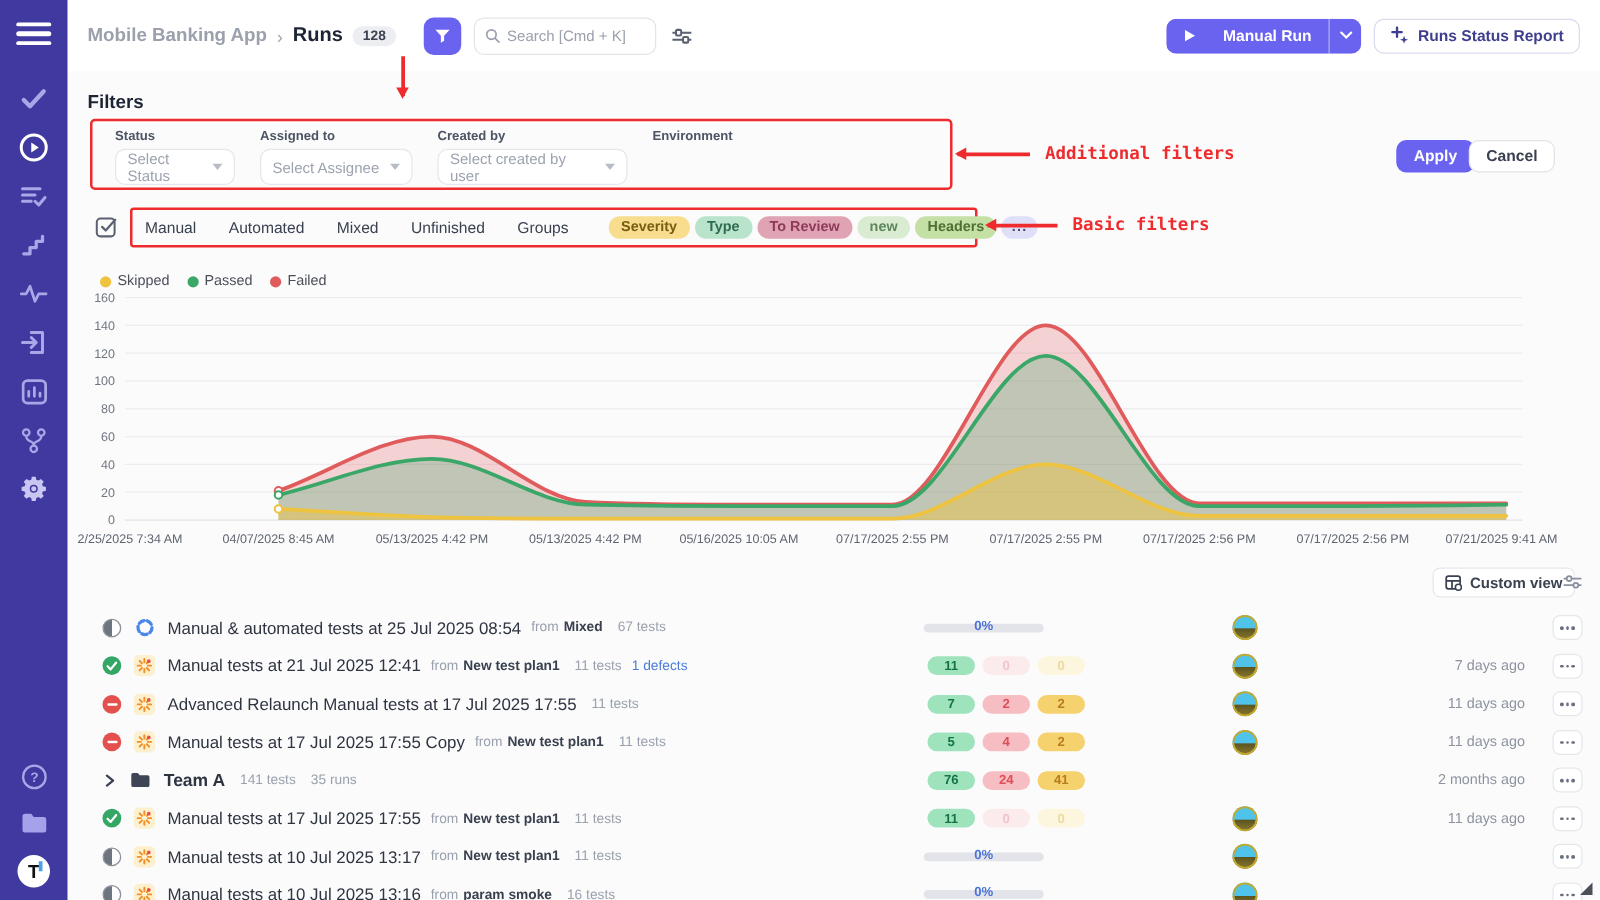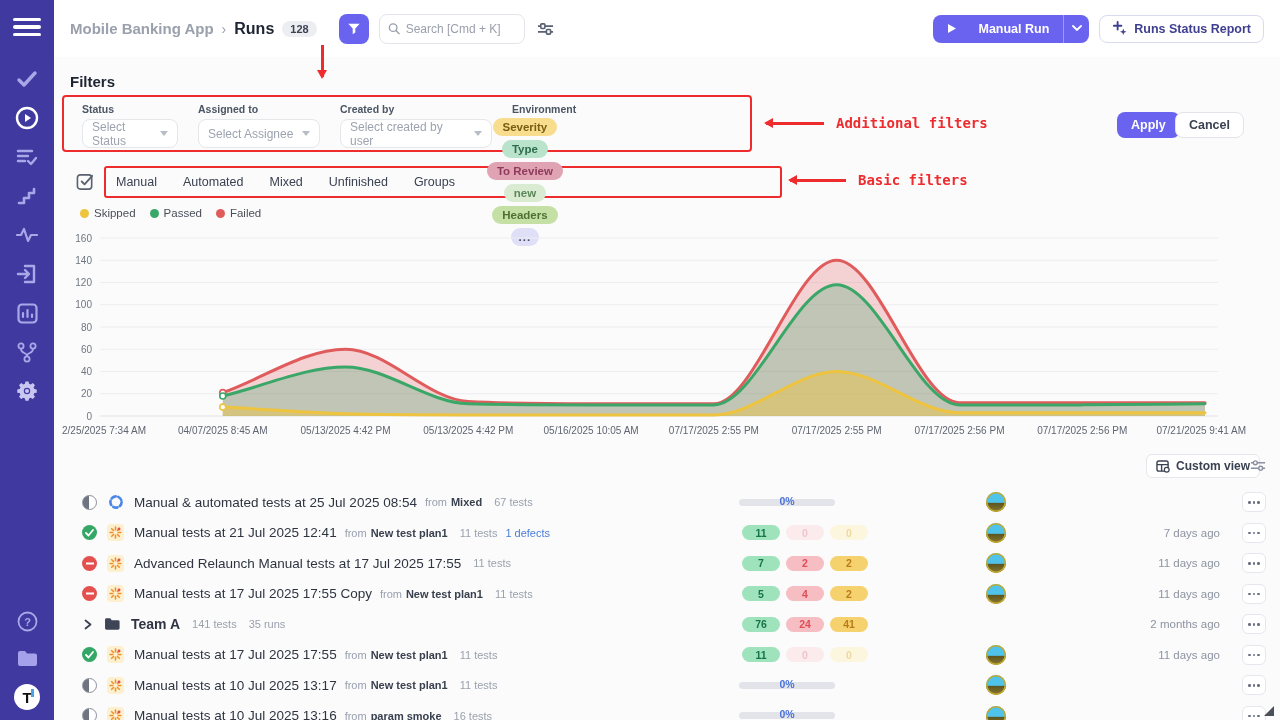--- a/index.html
+++ b/index.html
@@ -31,47 +31,47 @@
   .search-box input::placeholder { color:#9aa0ac; }
   .adjust-ic { margin-left:12px; cursor:pointer; display:flex; }
   .header-right { margin-left:auto; display:flex; align-items:center; gap:10px; }
   .run-split { display:flex; height:28px; border-radius:8px; overflow:hidden; cursor:pointer; }
   .run-main { background:#6a63f0; color:#fff; font-size:12.5px; font-weight:700; display:flex; align-items:center; gap:21px; padding:0 14px; }
   .run-caret { background:#6a63f0; border-left:1px solid rgba(255,255,255,.35); width:26px; display:flex; align-items:center; justify-content:center; }
   .report-btn { height:28px; background:#fff; border:1px solid #d9dbee; border-radius:8px; color:#3f3f8f; font-size:12.5px; font-weight:700; display:flex; align-items:center; gap:7px; padding:0 12px; cursor:pointer; }
 
   
   .filters-title { position:absolute; left:16px; top:73px; font-size:15px; font-weight:700; color:#1d2433; }
-  .red-box-filters { position:absolute; left:8px; top:95px; width:690px; height:57px; border:2.5px solid #ee2c2e; border-radius:4px; display:flex; gap:20px; padding:6px 0 0 18px; }
+  .red-box-filters { position:absolute; left:18px; top:95px; width:690px; height:57px; border:2.5px solid #ee2c2e; border-radius:4px; display:flex; gap:20px; padding:6px 0 0 18px; }
   .fgroup { display:flex; flex-direction:column; gap:4px; }
   .fgroup label { font-size:10.5px; color:#4b5563; font-weight:600; }
   .fselect { height:29px; background:#fff; border:1px solid #e5e7eb; border-radius:8px; display:flex; align-items:center; justify-content:space-between; padding:0 9px; font-size:12px; color:#9ca3af; cursor:pointer; }
   .fselect .tri { width:0; height:0; border-left:4px solid transparent; border-right:4px solid transparent; border-top:5px solid #b7bcc5; margin-left:8px; }
   .w1{width:96px}.w2{width:122px}.w3{width:152px}.w4{width:142px}.w5{width:106px}
   .apply-btn { position:absolute; left:1063px; top:112px; height:26px; padding:0 14px; background:#6a63f0; color:#fff; border:none; border-radius:8px; font-size:12.5px; font-weight:700; cursor:pointer; }
   .cancel-btn { position:absolute; left:1121px; top:112px; height:26px; padding:0 13px; background:#fff; color:#3a4150; border:1px solid #e2e4e9; border-radius:8px; font-size:12.5px; font-weight:600; cursor:pointer; }
 
   
   .ann-text { position:absolute; font-family:"DejaVu Sans Mono", monospace; font-weight:bold; font-size:14px; color:#ee2c2e; white-space:nowrap; }
   .arrow-left { position:absolute; height:2.5px; background:#ee2c2e; }
   .arrow-left:before { content:""; position:absolute; left:-2px; top:-4.5px; border-right:9px solid #ee2c2e; border-top:5.5px solid transparent; border-bottom:5.5px solid transparent; }
   .arrow-down { position:absolute; width:2.5px; background:#ee2c2e; }
   .arrow-down:after { content:""; position:absolute; bottom:-2px; left:-4.5px; border-top:9px solid #ee2c2e; border-left:5.5px solid transparent; border-right:5.5px solid transparent; }
 
   
   .compose-ic { position:absolute; left:22px; top:172px; cursor:pointer; }
   .red-box-basic { position:absolute; left:50px; top:166px; width:678px; height:32px; border:2.5px solid #ee2c2e; border-radius:3px; display:flex; align-items:center; padding:0 10px; gap:26px; }
   .bf-link { font-size:12.5px; color:#3a4150; cursor:pointer; white-space:nowrap; }
-  .chips { display:flex; gap:4px; align-items:center; margin-left:6px;flex-direction:column; }
+  .chips { display:flex; gap:4px; align-items:center; margin-left:6px; }
   .chip { font-size:11.5px; font-weight:600; border-radius:10px; padding:3px 10px; cursor:pointer; white-space:nowrap; }
   .chip-more { background:#dfdff8; color:#4a4a6a; padding:3px 8px; letter-spacing:1px; }
 
   
   .legend { position:absolute; left:26px; top:207px; display:flex; gap:14px; align-items:center; }
-  .leg-item { display:flex; gap:5px; align-items:center; font-size:11.5px; color:#4a4f58; cursor:pointer; }
+  .leg-item { display:flex; gap:5px; align-items:center; font-size:11.5px; color:#4a4f58; cursor:pointer;margin-top:12px; }
   .leg-dot { width:9px; height:9px; border-radius:50%; }
   #runs-chart { position:absolute; left:6px; top:230px; }
 
   
   .cview-btn { position:absolute; left:1092px; top:454px; height:24px; background:#fff; border:1px solid #e5e7ec; border-radius:6px; display:flex; align-items:center; gap:6px; padding:0 9px; font-size:12px; font-weight:600; color:#3a4150; cursor:pointer; }
   .cview-adjust { position:absolute; left:1196px; top:458px; cursor:pointer; }
 
   
   .rows { position:absolute; left:0; top:487px; width:100%; }
   .run-row { position:relative; height:30.5px; display:flex; align-items:center; padding-left:28px; }

